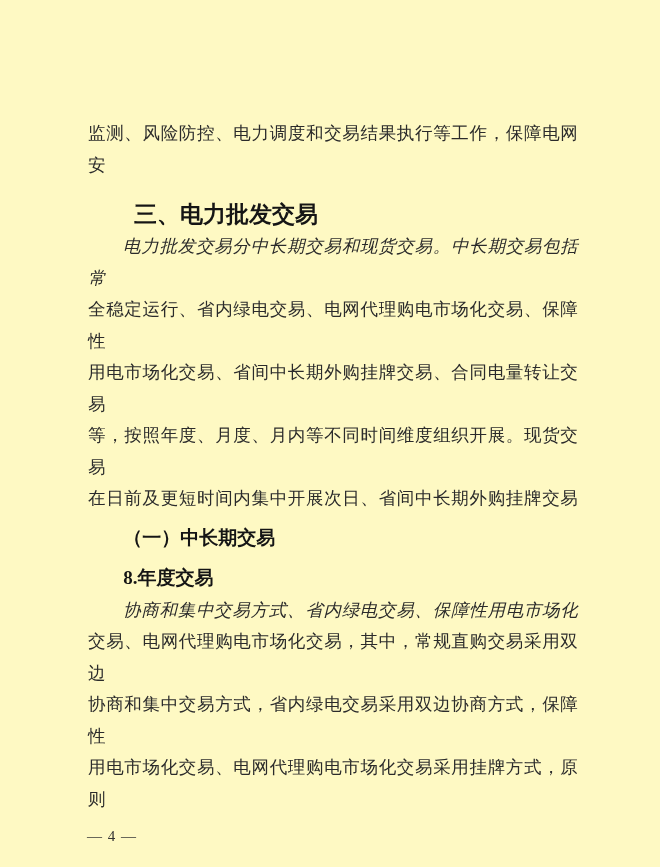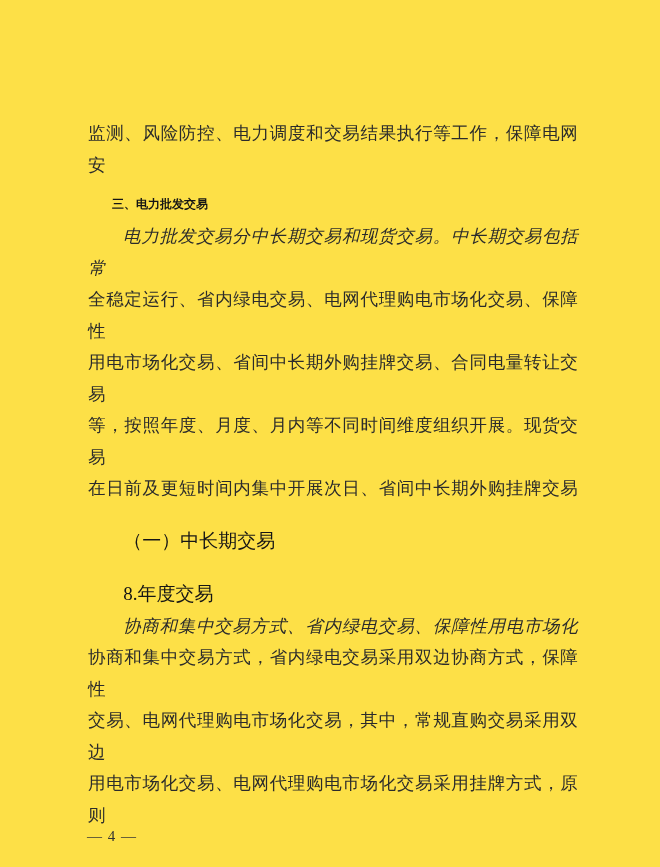--- a/index.html
+++ b/index.html
@@ -4,21 +4,21 @@
 <style>
   html, body {
     margin: 0;
     padding: 0;
     background: #ffffff;
   }
   .page {
     position: relative;
     width: 660px;
     height: 867px;
-    background: #fde047;
+    background: #fef9c3;
     overflow: hidden;
     font-family: "Liberation Serif", "DejaVu Serif", serif;
   }
   .content {
     position: absolute;
     left: 88px;
     top: 118px;
     width: 490px;
   }
   .line {
@@ -34,33 +34,33 @@
     text-align-last: justify;
     text-justify: inter-character;
   }
   .line.indent {
     text-indent: 2em;
     font-style: italic;
   }
   .h-sans {
     font-family: "Liberation Sans", "DejaVu Sans", sans-serif;
     font-weight: bold;
-    font-size: 12px;
+    font-size: 23px;
     line-height: 34px;
-    margin-top: 6px;
+    margin-top: 16px;
     padding-left: 2em;
     color: #151515;
     white-space: nowrap;
   }
   .h-serif {
     font-family: "Liberation Serif", "DejaVu Serif", serif;
-    font-weight: normal;
+    font-weight: bold;
     font-size: 19px;
     line-height: 34px;
-    margin-top: 19px;
+    margin-top: 6px;
     padding-left: 1.85em;
     color: #151515;
     white-space: nowrap;
   }
   .page-number {
     position: absolute;
     left: 87px;
     top: 828px;
     font-size: 15px;
     color: #333333;
@@ -76,18 +76,18 @@
       <div class="line fill">监测、风险防控、电力调度和交易结果执行等工作，保障电网安</div>
       <div class="h-sans">三、电力批发交易</div>
       <div class="line fill indent">电力批发交易分中长期交易和现货交易。中长期交易包括常</div>
       <div class="line fill">全稳定运行、省内绿电交易、电网代理购电市场化交易、保障性</div>
       <div class="line fill">用电市场化交易、省间中长期外购挂牌交易、合同电量转让交易</div>
       <div class="line fill">等，按照年度、月度、月内等不同时间维度组织开展。现货交易</div>
       <div class="line fill">在日前及更短时间内集中开展次日、省间中长期外购挂牌交易</div>
       <div class="h-serif">（一）中长期交易</div>
       <div class="h-serif">8.年度交易</div>
       <div class="line fill indent">协商和集中交易方式、省内绿电交易、保障性用电市场化</div>
+      <div class="line fill">交易、电网代理购电市场化交易，其中，常规直购交易采用双边</div>
       <div class="line fill">协商和集中交易方式，省内绿电交易采用双边协商方式，保障性</div>
-      <div class="line fill">交易、电网代理购电市场化交易，其中，常规直购交易采用双边</div>
       <div class="line fill">用电市场化交易、电网代理购电市场化交易采用挂牌方式，原则</div>
     </div>
   <div class="page-number">— 4 —</div>
 </div>
 
 </body></html>

